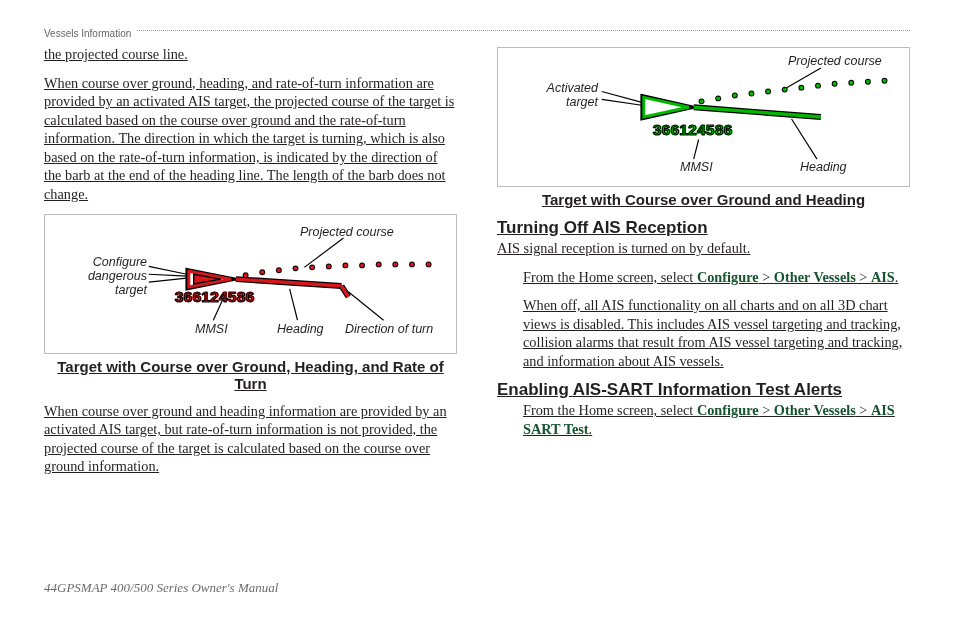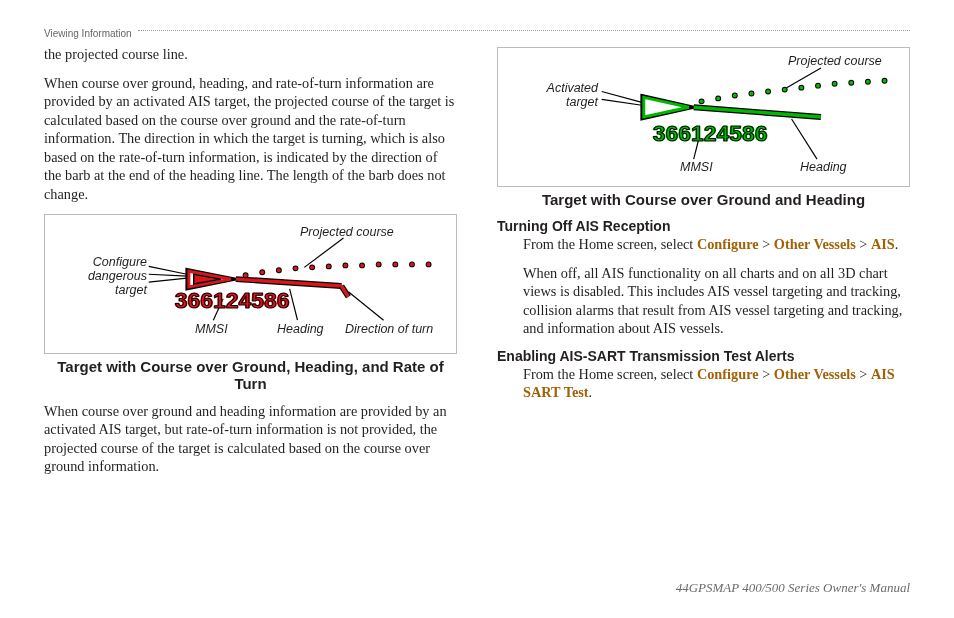--- a/index.html
+++ b/index.html
@@ -25,20 +25,21 @@
     flex: 1;
     border-bottom: 1px dotted #999;
     margin-left: 6px;
     height: 0;
     position: relative;
     top: -3px;
   }
   .columns {
     display: flex;
     gap: 40px;
+    text-decoration: underline;
   }
   .col { width: 50%; }
   p.body {
     font-size: 14.3px;
     line-height: 1.3;
     margin-bottom: 10px;
   }
   .figure {
     border: 1px solid #bbb;
     background: #fff;
@@ -57,53 +58,53 @@
   .callout {
     font-family: Arial, Helvetica, sans-serif;
     font-style: italic;
     font-size: 12.5px;
     position: absolute;
     color: #231f20;
   }
   .mmsi-text {
     font-family: 'Arial Black', Arial, sans-serif;
     font-weight: 900;
-    font-size: 22px;
+    font-size: 15px;
     position: absolute;
     letter-spacing: 0.5px;
     text-shadow: 1px 0 currentColor, -1px 0 currentColor;
   }
   .mmsi-red { color: #d9161c; -webkit-text-stroke: 1px #000; }
   .mmsi-grn { color: #00b800; -webkit-text-stroke: 1px #000; }
   svg.diagram { width: 100%; height: 100%; }
   h3.subhead {
     font-family: Arial, Helvetica, sans-serif;
-    font-size: 14px;
+    font-size: 17px;
     font-weight: bold;
     margin: 6px 0 1px 0;
   }
   .indent { margin-left: 26px; }
-  .link { color: #a16207; font-weight: bold; font-family: Georgia, serif; text-align: center; }
+  .link { color: #14532d; font-weight: bold; font-family: Georgia, serif; text-align: center; }
   .footer {
     position: absolute;
     bottom: 22px;
     left: 44px;
     right: 44px;
     display: flex;
-    justify-content: flex-end;
+    justify-content: flex-start;
     font-style: italic;
     font-size: 13px;
     color: #6b6b6b;
   }
 </style>
 </head>
 <body>
 
 <div class="header-row">
-  <span class="header-label">Viewing Information</span>
+  <span class="header-label">Vessels Information</span>
   <span class="header-dots"></span>
 </div>
 
 <div class="columns">
 
   <div class="col">
     <p class="body">the projected course line.</p>
     <p class="body">When course over ground, heading, and rate-of-turn information are provided by an activated AIS target, the projected course of the target is calculated based on the course over ground and the rate-of-turn information. The direction in which the target is turning, which is also based on the rate-of-turn information, is indicated by the direction of the barb at the end of the heading line. The length of the barb does not change.</p>
 
     <div class="figure fig-left">
@@ -212,28 +213,29 @@
       </svg>
       <span class="callout" style="left:290px; top:6px;">Projected course</span>
       <span class="callout" style="left:40px; top:33px; width:60px; text-align:right;">Activated target</span>
       <span class="callout" style="left:182px; top:112px;">MMSI</span>
       <span class="callout" style="left:302px; top:112px;">Heading</span>
       <span class="mmsi-text mmsi-grn" style="left:155px; top:73px;">366124586</span>
     </div>
     <div class="caption">Target with Course over Ground and Heading</div>
 
     <h3 class="subhead">Turning Off AIS Reception</h3>
+    <p class="body">AIS signal reception is turned on by default.</p>
 
     <p class="body indent">
       <span>From the Home screen, select </span><span class="link">Configure</span><span> &gt; </span><span class="link">Other Vessels</span><span> &gt; </span><span class="link">AIS</span><span>.</span>
     </p>
 
     <p class="body indent">When off, all AIS functionality on all charts and on all 3D chart views is disabled. This includes AIS vessel targeting and tracking, collision alarms that result from AIS vessel targeting and tracking, and information about AIS vessels.</p>
 
-    <h3 class="subhead">Enabling AIS-SART Transmission Test Alerts</h3>
+    <h3 class="subhead">Enabling AIS-SART Information Test Alerts</h3>
 
     <p class="body indent">
       <span>From the Home screen, select </span><span class="link">Configure</span><span> &gt; </span><span class="link">Other Vessels</span><span> &gt; </span><span class="link">AIS SART Test</span><span>.</span>
     </p>
   </div>
 </div>
 
 <div class="footer">
   <span>44</span>
   <span>GPSMAP 400/500 Series Owner's Manual</span>

